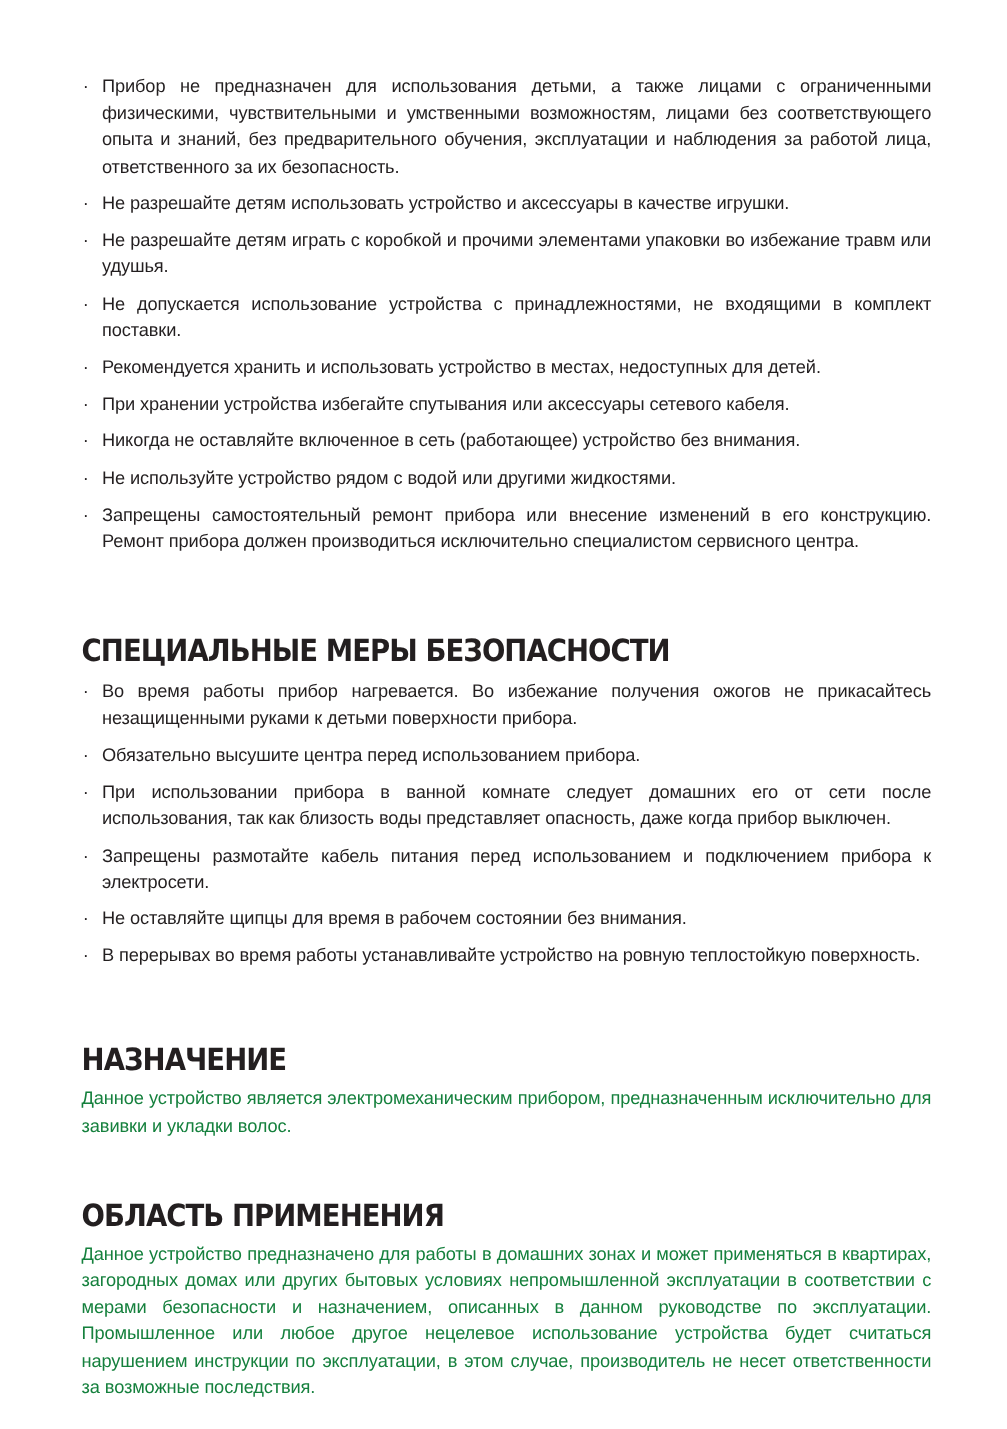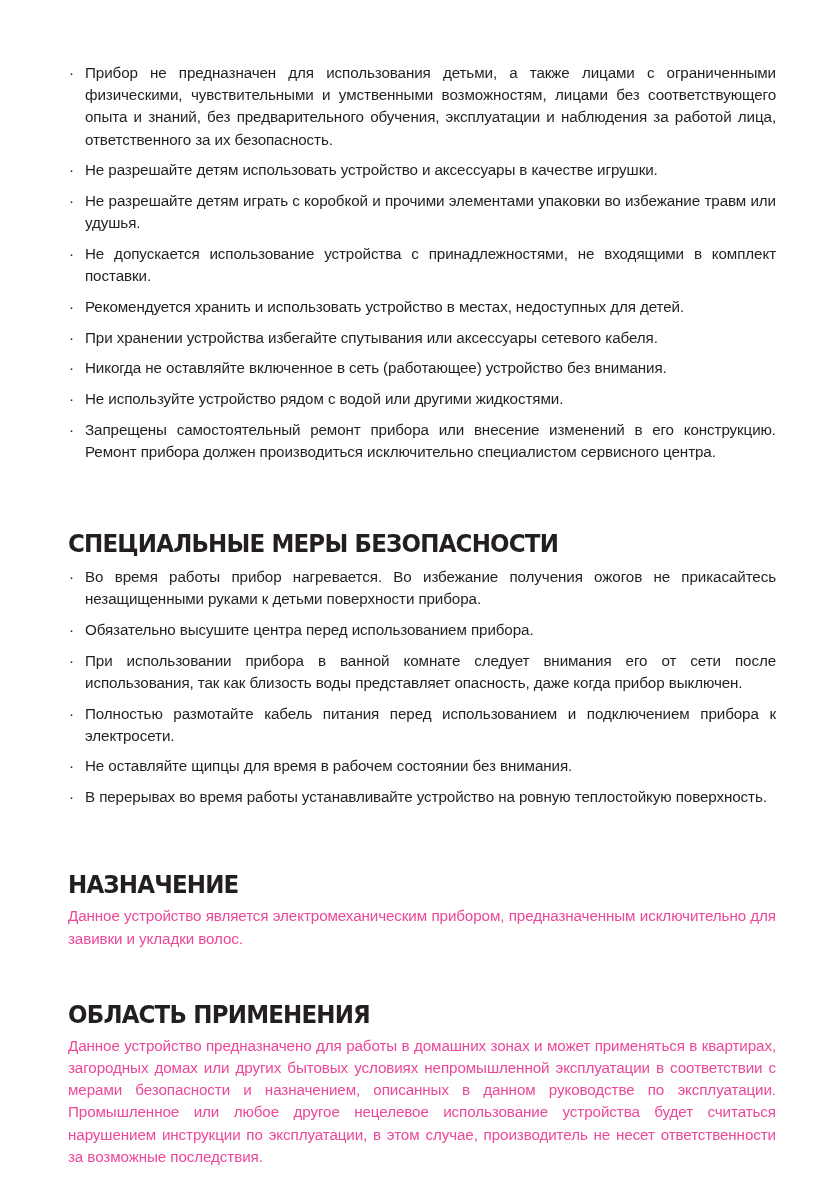--- a/index.html
+++ b/index.html
@@ -79,21 +79,21 @@
     white-space: nowrap;
   }
 
   
   p.body-par {
     margin: 0;
     font-size: 15.2px;
     line-height: 22.2px;
     text-align: justify;
     text-justify: inter-word;
-    color: #ec4899;
+    color: #15803d;
     letter-spacing: -0.1px;
   }
 
   
   .block-safety-list { margin-bottom: 0; }
 
   .gap-before-special { height: 66px; }
   .gap-after-special-heading { height: 9px; }
   .gap-before-purpose { height: 62px; }
   .gap-after-purpose-heading { height: 7px; }
@@ -155,25 +155,25 @@
       <li>
         <span class="bullet-mark">·</span>
         <span class="txt">Во время работы прибор нагревается. Во избежание получения ожогов не прикасайтесь незащищенными руками к детьми поверхности прибора.</span>
       </li>
       <li>
         <span class="bullet-mark">·</span>
         <span class="txt">Обязательно высушите центра перед использованием прибора.</span>
       </li>
       <li>
         <span class="bullet-mark">·</span>
-        <span class="txt">При использовании прибора в ванной комнате следует внимания его от сети после использования, так как близость воды представляет опасность, даже когда прибор выключен.</span>
-      </li>
-      <li>
-        <span class="bullet-mark">·</span>
-        <span class="txt">Полностью размотайте кабель питания перед использованием и подключением прибора к электросети.</span>
+        <span class="txt">При использовании прибора в ванной комнате следует домашних его от сети после использования, так как близость воды представляет опасность, даже когда прибор выключен.</span>
+      </li>
+      <li>
+        <span class="bullet-mark">·</span>
+        <span class="txt">Запрещены размотайте кабель питания перед использованием и подключением прибора к электросети.</span>
       </li>
       <li>
         <span class="bullet-mark">·</span>
         <span class="txt">Не оставляйте щипцы для время в рабочем состоянии без внимания.</span>
       </li>
       <li>
         <span class="bullet-mark">·</span>
         <span class="txt">В перерывах во время работы устанавливайте устройство на ровную теплостойкую поверхность.</span>
       </li>
     </ul>

